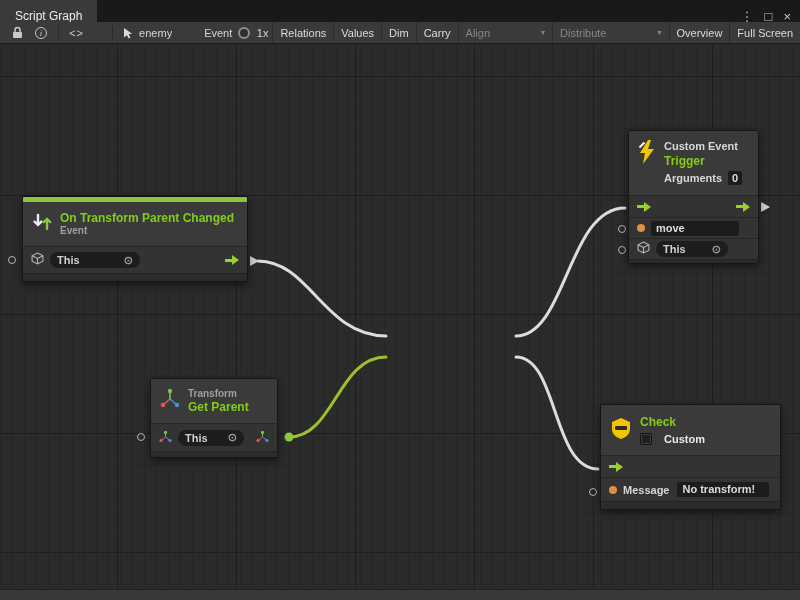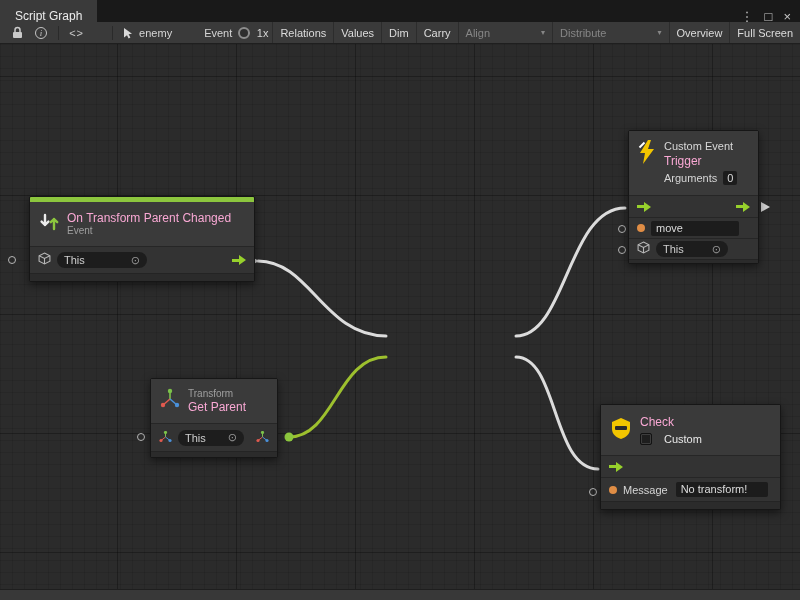--- a/index.html
+++ b/index.html
@@ -43,26 +43,26 @@
       linear-gradient(rgba(0,0,0,0.10) 1px, transparent 1px),
       linear-gradient(90deg, rgba(0,0,0,0.10) 1px, transparent 1px),
       linear-gradient(rgba(0,0,0,0.30) 1px, transparent 1px),
       linear-gradient(90deg, rgba(0,0,0,0.30) 1px, transparent 1px);
     background-size: 12px 12px, 12px 12px, 119px 119px, 119px 119px;
     background-position: 0 0, 0 0, -2px 32px, -2px 32px; }
   .wires { position:absolute; top:0; left:0; pointer-events:none; }
 
   
   .node { position:absolute; background:#353535; border:1px solid #161616; border-radius:2px;
-          box-shadow:0 3px 9px rgba(0,0,0,0.5); color:#dcdcdc; }
+          box-shadow:0 3px 9px rgba(0,0,0,0.5); color:#dcdcdc;font-weight:bold; }
   .node.selected { border:2px solid #c94f3f; box-shadow:0 0 0 1px rgba(201,79,63,.35), 0 3px 9px rgba(0,0,0,.5); }
   .green-cap { height:5px; background:#8CC63E; border-radius:1px 1px 0 0; }
   .node-head { display:flex; align-items:center; gap:7px; padding:9px 8px; background:#3a3a3a; }
   .head-text { display:flex; flex-direction:column; }
-  .ntitle { font-size:12px; color:#f9a8d4; line-height:14px; }
+  .ntitle { font-size:12px; color:#84cc16; line-height:14px; }
   .nsub, .ncat { font-size:10px; color:#9f9f9f; line-height:12px; }
   .node-row { display:flex; align-items:center; gap:6px; padding:0 8px; background:#333333;
               border-top:1px solid #262626; }
   .node-foot { height:8px; background:#2b2b2b; border-top:1px solid #242424; }
   .dd { background:#1d1d1d; border-radius:8px; height:16px; display:flex; align-items:center;
         padding:0 7px; font-size:11px; color:#cfcfcf; gap:4px; }
   .picker { margin-left:auto; color:#989898; font-size:11px; line-height:1; }
   .tfield { background:#1c1c1c; border-radius:2px; height:15px; line-height:15px; padding:0 5px;
             font-size:11px; color:#dcdcdc; }
   .mini-field { background:#1c1c1c; border-radius:2px; min-width:14px; padding:0 4px; height:14px;
@@ -170,21 +170,21 @@
     </svg>
 
     <span class="free-port circle" style="left:8px; top:212px"></span>
     <span class="free-port tri" style="left:250px; top:212px"></span>
     <span class="free-port circle" style="left:137px; top:389px"></span>
     <span class="free-port circle" style="left:618px; top:181px"></span>
     <span class="free-port circle" style="left:618px; top:202px"></span>
     <span class="free-port tri" style="left:761px; top:158px"></span>
     <span class="free-port circle" style="left:589px; top:444px"></span>
 
-    <div class="node" style="left:29px; top:152px; width:226px">
+    <div class="node" style="left:22px; top:152px; width:226px">
       <div class="green-cap"></div>
       <div class="node-head" style="background:#3a3a3a">
         <span>
           <svg width="22" height="22" viewBox="0 0 22 22">
             <path d="M7 4 V14 M7 14 l-3.4 -3.4 M7 14 l3.4 -3.4" stroke="#ececec" stroke-width="2.4" fill="none" stroke-linecap="round"></path>
             <path d="M16 18 V8 M16 8 l-3.2 3.2 M16 8 l3.2 3.2" stroke="#8CC63E" stroke-width="2.4" fill="none" stroke-linecap="round"></path>
           </svg>
         </span>
         <div class="head-text">
           <div class="ntitle">On Transform Parent Changed</div>

